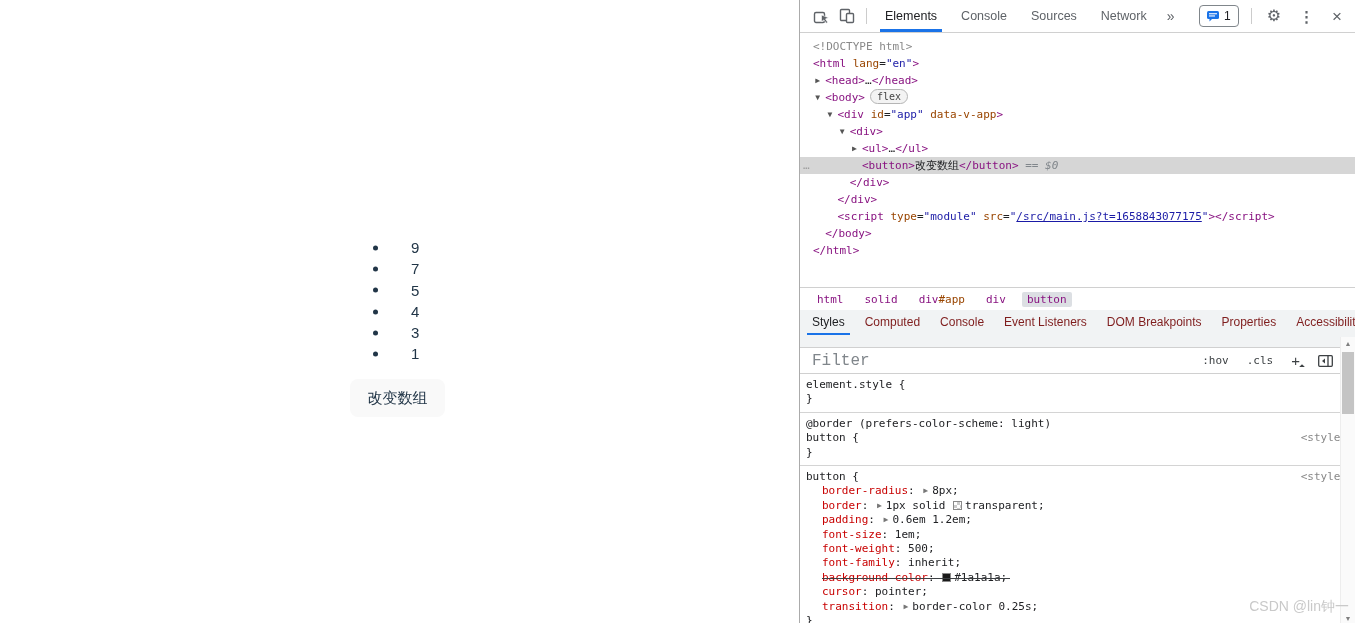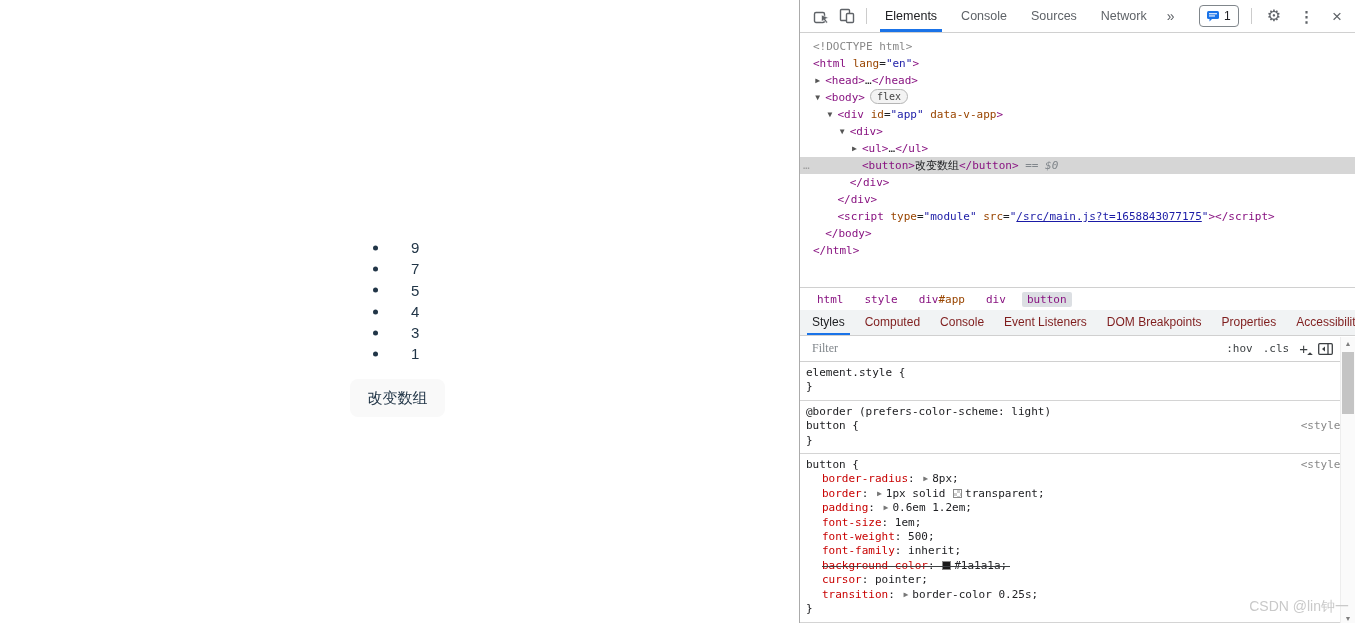--- a/index.html
+++ b/index.html
@@ -59,31 +59,31 @@
   .tk-badge { display:inline-block; border:1px solid #b5b5b5; border-radius:8px; padding:0 6px;
     background:#f3f3f3; color:#444; font-size:10px; line-height:13px; margin-left:5px; vertical-align:1px; cursor:pointer;text-align:right; }
 
   
   .crumb-bar { height:23px; border-top:1px solid #d0d0d0; display:flex; align-items:center; gap:11px;
     padding-left:12px; font-family:"DejaVu Sans Mono", monospace; font-size:11px; background:#fff; }
   .crumb { padding:1px 5px; border-radius:2px; cursor:pointer; white-space:nowrap; }
   .crumb.sel { background:#dcdfe3; }
 
   
-  .side-tabs { height:26px; background:#f1f3f4; border-bottom:1px solid #d0d0d0; display:flex; align-items:flex-end; padding-left:2px; }
+  .side-tabs { height:38px; background:#f1f3f4; border-bottom:1px solid #d0d0d0; display:flex; align-items:flex-start; padding-left:2px; }
   .side-tab { position:relative; padding:0 10px; line-height:25px; font-size:12px; color:#7f1d1d; cursor:pointer; white-space:nowrap; }
   .side-tab.active { color:#202124; }
   .side-tab.active::after { content:''; position:absolute; left:5px; right:5px; bottom:0; height:2px; background:var(--accent); }
 
   
   .filter-bar { height:26px; border-bottom:1px solid #d0d0d0; display:flex; align-items:center;
     background:#fff; padding-left:10px; }
-  .filter-input { border:none; outline:none; font-size:12px; width:280px; color:#202124; font-family:Liberation Serif, serif; }
+  .filter-input { border:none; outline:none; font-size:16px; width:280px; color:#202124; font-family:Liberation Mono, monospace; }
   .filter-input::placeholder { color:#80868b; }
-  .filter-right { margin-left:auto; display:flex; align-items:center; gap:10px; margin-right:22px; }
+  .filter-right { margin-left:auto; display:flex; align-items:center; gap:18px; margin-right:22px; }
   .toggle-txt { font-family:"DejaVu Sans Mono", monospace; font-size:11px; color:#3c4043; cursor:pointer; }
   .plus-btn { position:relative; font-size:15px; color:#3c4043; cursor:pointer; line-height:1; }
   .plus-btn::after { content:''; position:absolute; right:-4px; bottom:-1px; border-left:4px solid transparent; border-top:4px solid #3c4043; transform:rotate(-45deg); }
 
   
   .styles-area { position:relative; }
   .style-section { border-bottom:1px solid #d4d4d4; padding:4px 30px 5px 6px;
     font-family:"DejaVu Sans Mono", monospace; font-size:11px; line-height:14.4px; color:#202124; }
   .rule-line { white-space:pre; }
   .origin { float:right; color:#888; margin-right:-22px; cursor:pointer; }
@@ -155,21 +155,21 @@
       <span class="glyph-btn">⚙</span>
       <span class="glyph-btn glyph-kebab">⋮</span>
       <span class="glyph-btn glyph-close">×</span>
     </div>
   </div>
 
   <div class="dom-tree"><div class="trow" style="padding-left: 13px;"><span class="tk-g">&lt;!DOCTYPE html&gt;</span></div><div class="trow" style="padding-left: 13px;"><span class="tk-t">&lt;html </span><span class="tk-a">lang</span><span class="tk-p">=</span><span class="tk-v">"en"</span><span class="tk-t">&gt;</span></div><div class="trow" style="padding-left: 25.25px;"><span class="arrow">▶</span><span class="tk-t">&lt;head&gt;</span><span class="tk-p">…</span><span class="tk-t">&lt;/head&gt;</span></div><div class="trow" style="padding-left: 25.25px;"><span class="arrow">▼</span><span class="tk-t">&lt;body&gt;</span><span class="tk-badge">flex</span></div><div class="trow" style="padding-left: 37.5px;"><span class="arrow">▼</span><span class="tk-t">&lt;div </span><span class="tk-a">id</span><span class="tk-p">=</span><span class="tk-v">"app"</span><span class="tk-p"> </span><span class="tk-a">data-v-app</span><span class="tk-t">&gt;</span></div><div class="trow" style="padding-left: 49.75px;"><span class="arrow">▼</span><span class="tk-t">&lt;div&gt;</span></div><div class="trow" style="padding-left: 62px;"><span class="arrow">▶</span><span class="tk-t">&lt;ul&gt;</span><span class="tk-p">…</span><span class="tk-t">&lt;/ul&gt;</span></div><div class="trow sel" style="padding-left: 62px;"><span class="gutter">…</span><span class="tk-t">&lt;button&gt;</span><span class="tk-p">改变数组</span><span class="tk-t">&lt;/button&gt;</span><span class="tk-annot"> == $0</span></div><div class="trow" style="padding-left: 49.75px;"><span class="tk-t">&lt;/div&gt;</span></div><div class="trow" style="padding-left: 37.5px;"><span class="tk-t">&lt;/div&gt;</span></div><div class="trow" style="padding-left: 37.5px;"><span class="tk-t">&lt;script </span><span class="tk-a">type</span><span class="tk-p">=</span><span class="tk-v">"module"</span><span class="tk-p"> </span><span class="tk-a">src</span><span class="tk-p">=</span><span class="tk-v">"</span><span class="tk-link">/src/main.js?t=1658843077175</span><span class="tk-v">"</span><span class="tk-t">&gt;&lt;/script&gt;</span></div><div class="trow" style="padding-left: 25.25px;"><span class="tk-t">&lt;/body&gt;</span></div><div class="trow" style="padding-left: 13px;"><span class="tk-t">&lt;/html&gt;</span></div></div>
 
   <div class="crumb-bar">
       <span class="crumb"><span class="tk-t">html</span></span>
-      <span class="crumb"><span class="tk-t">style</span></span>
+      <span class="crumb"><span class="tk-t">solid</span></span>
       <span class="crumb"><span class="tk-t">div</span><span class="tk-a">#app</span></span>
       <span class="crumb"><span class="tk-t">div</span></span>
       <span class="crumb sel"><span class="tk-t">button</span></span>
     </div>
 
   <div class="side-tabs">
       <div class="side-tab active">Styles</div>
       <div class="side-tab">Computed</div>
       <div class="side-tab">Console</div>
       <div class="side-tab">Event Listeners</div>

